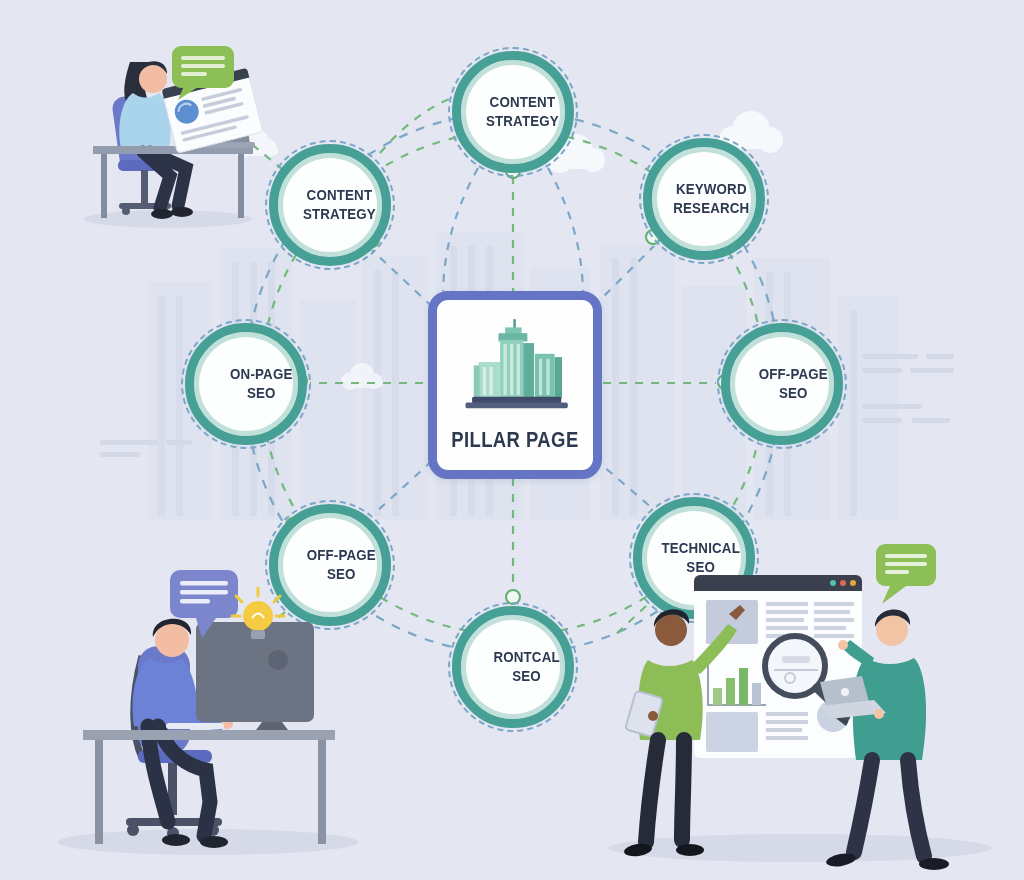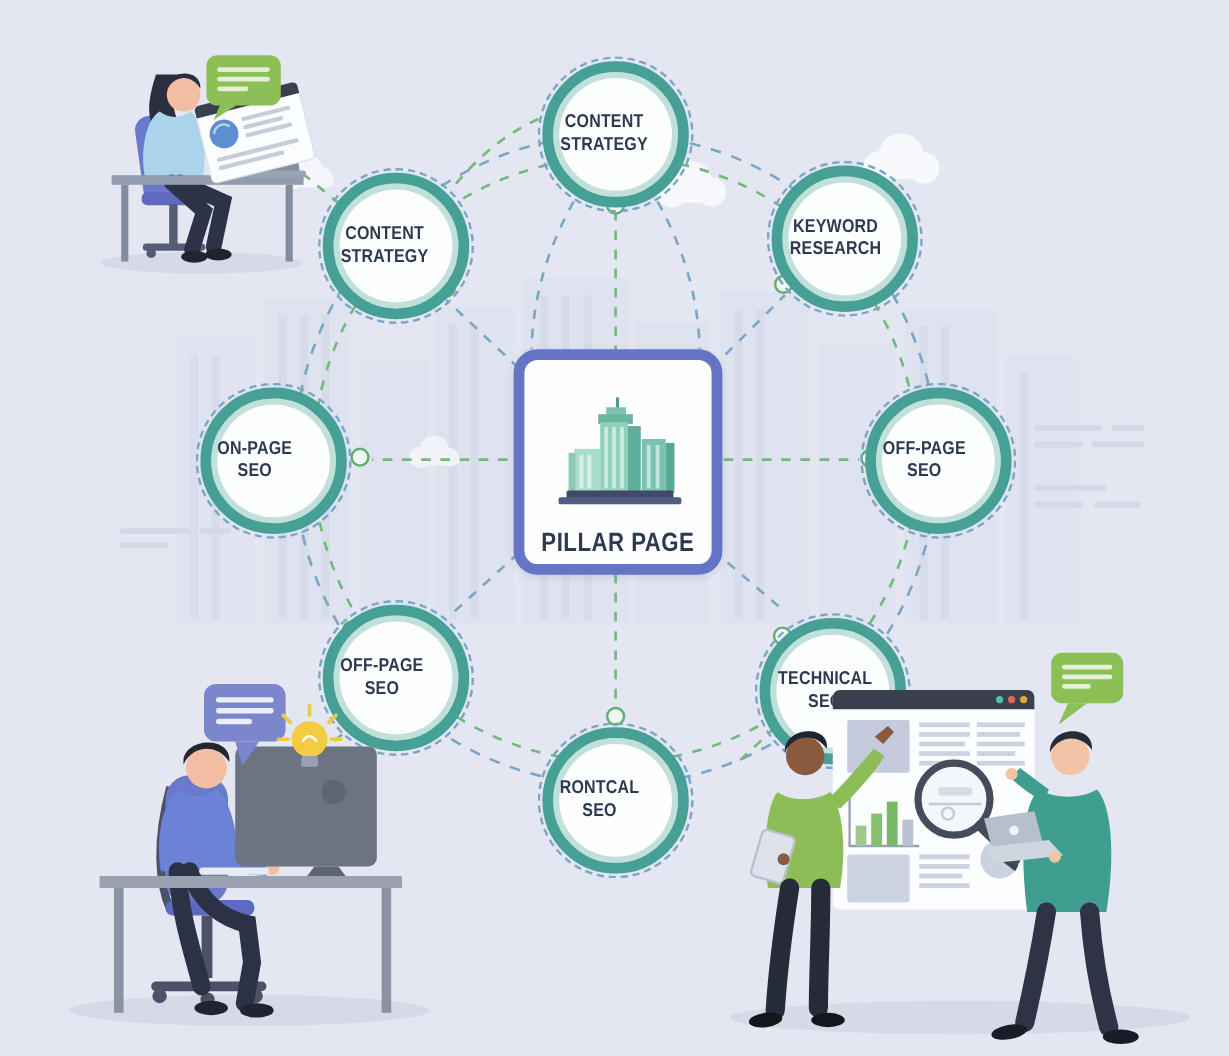--- a/index.html
+++ b/index.html
@@ -5,34 +5,34 @@
   html,body{margin:0;padding:0}
   body{width:1024px;height:880px;background:#e4e7f2;overflow:hidden;position:relative;
        font-family:"Liberation Sans",sans-serif}
   .layer{position:absolute;left:0;top:0;width:1024px;height:880px}
   svg.bg{z-index:0}
   svg.fg{z-index:2;pointer-events:none}
 
   .node{position:absolute;width:104px;height:104px;border-radius:50%;
         background:#fdfefe;border:9px solid #47a095;
         box-shadow:inset 0 0 0 5px #c0e0d9;z-index:1;
-        display:flex;align-items:center;justify-content:flex-start}
+        display:flex;align-items:center;justify-content:flex-end}
   .node::before{content:"";position:absolute;left:-13px;top:-13px;right:-13px;bottom:-13px;
         border:2px dashed #7aa6c8;border-radius:50%}
   .node-label{text-align:center;font-weight:bold;font-size:15.5px;line-height:1.22;
         color:#2d3950;transform:scaleX(.86);letter-spacing:.2px;white-space:nowrap}
   .node-label span{display:block}
 
   .n0{left:452px;top:51px}  .n1{left:269px;top:144px} .n2{left:643px;top:138px}
-  .n3{left:167px;top:323px} .n4{left:721px;top:323px} .n5{left:269px;top:504px}
-  .n6{left:633px;top:515px} .n7{left:452px;top:606px}
+  .n3{left:185px;top:323px} .n4{left:721px;top:323px} .n5{left:269px;top:504px}
+  .n6{left:633px;top:497px} .n7{left:452px;top:606px}
 
   .hub{position:absolute;left:428px;top:291px;width:174px;height:188px;box-sizing:border-box;
        background:#fefefe;border:9px solid #6674c6;border-radius:20px;z-index:1;
-       display:flex;flex-direction:column;align-items:center;padding-top:20px;
+       display:flex;flex-direction:column;align-items:center;padding-top:8px;
        box-shadow:0 2px 6px rgba(90,100,150,.15)}
   .hub-label{font-weight:bold;font-size:22px;color:#2d3950;transform:scaleX(.84);
        letter-spacing:.5px;margin-top:1px;white-space:nowrap}
 </style>
 </head>
 <body>
 
 <svg class="layer bg" viewBox="0 0 1024 880">
 
   <g fill="#dce0ee" opacity="0.55">

